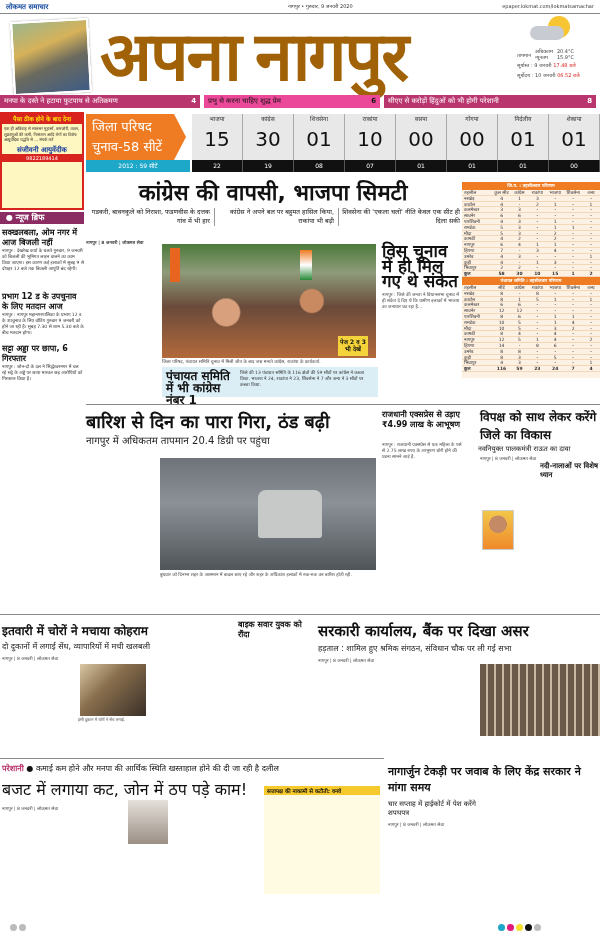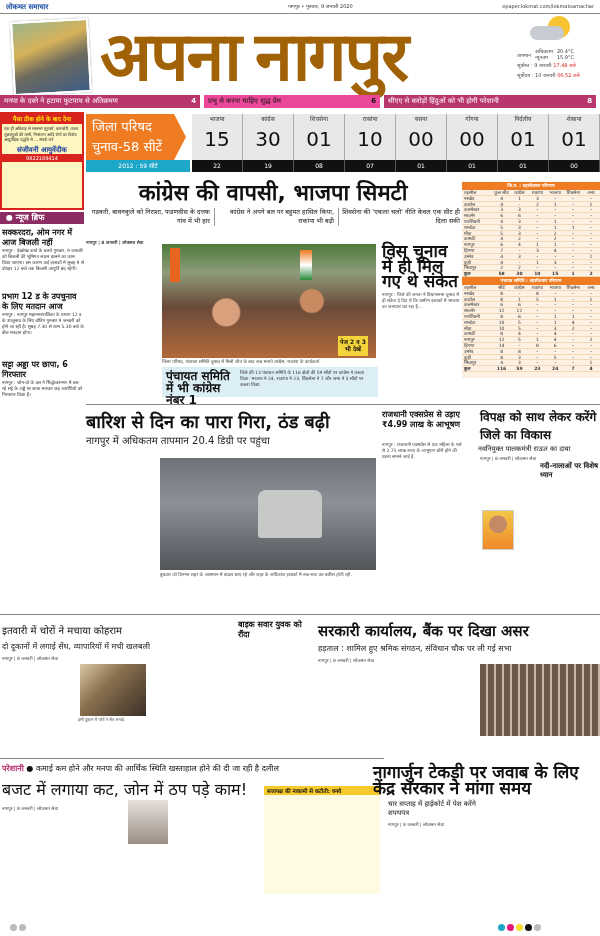--- a/index.html
+++ b/index.html
@@ -55,34 +55,34 @@
 .sub2{left:86px;top:434px;width:290px;font-size:10px;line-height:14px;color:#222}
 .photo-rain{left:160px;top:458px;width:216px;height:112px;background:radial-gradient(ellipse at 52% 50%,#f5f0d8 0 5%,transparent 6%),radial-gradient(ellipse at 62% 50%,#f5f0d8 0 5%,transparent 6%),linear-gradient(180deg,#6d7378 0%,#8b9196 40%,#4f5559 100%)}
 .car{left:258px;top:490px;width:64px;height:48px;background:#c7c9c8;border-radius:8px 8px 3px 3px}
 .rain-cap{left:160px;top:571px;width:216px;font-size:4.5px;color:#444}
 .raj-h{left:382px;top:410px;width:84px;font-size:8px;font-weight:bold;line-height:10px}
 .vipaksh-h{left:480px;top:408px;width:120px;font-size:12px;font-weight:900;line-height:18px}
 .vipaksh-sub{left:478px;top:445px;width:122px;font-size:7px;line-height:9px}
 .nadi-h{left:540px;top:462px;width:60px;font-size:7px;font-weight:bold;line-height:9px}
 .portrait{left:482px;top:510px;width:32px;height:40px;background:radial-gradient(circle at 50% 35%,#c48a66 0 30%,transparent 31%),linear-gradient(#f2c74a,#f08a2a);border:1px solid #ccc}
 .rule{background:#888;height:1px}
-.headline3{left:2px;top:620px;width:240px;font-size:10px;font-weight:400;line-height:22px}
+.headline3{left:2px;top:620px;width:240px;font-size:12px;font-weight:700;line-height:22px}
 .sub4{left:2px;top:642px;width:240px;font-size:8px;line-height:10px;color:#222}
 .bike-h{left:238px;top:620px;width:70px;font-size:8px;font-weight:bold;line-height:10px}
 .sarkari-h{left:318px;top:620px;width:282px;font-size:15px;font-weight:900;line-height:22px}
 .sarkari-sub{left:318px;top:644px;width:282px;font-size:8px;line-height:10px;color:#222}
 .shop-photo{left:80px;top:664px;width:66px;height:52px;background:linear-gradient(135deg,#d9c7a4 0%,#8a6f4e 40%,#3a3028 100%)}
 .shop-cap{left:78px;top:717px;width:72px;font-size:4px;color:#444}
 .window-photo{left:480px;top:664px;width:120px;height:72px;background:repeating-linear-gradient(90deg,#6b5a4a 0 6px,#c7b9a3 6px 8px),#7a6a58}
 .pareshani{left:2px;top:763px;width:380px;font-size:8px;line-height:12px}
 .pareshani b{color:#b8356e}
 .budget-h{left:2px;top:778px;width:260px;font-size:16px;line-height:24px;color:#111}
 .yellow-box{left:264px;top:786px;width:116px;height:108px;background:#fffbe3}
 .yellow-h{background:#f6c92c;font-size:5.5px;font-weight:bold;padding:1px 3px;height:9px;line-height:8px}
-.naga-h{left:373px;top:764px;width:212px;font-size:17px;font-weight:900;line-height:16px}
+.naga-h{left:388px;top:764px;width:212px;font-size:11px;font-weight:900;line-height:16px}
 .naga-sub{left:388px;top:800px;width:90px;font-size:7px;line-height:9px}
 .budget-photo{left:128px;top:800px;width:40px;height:44px;background:linear-gradient(#e5e0da,#9b8f85)}
 .dots{top:924px;height:8px;display:flex;gap:2px}
 .dot{width:7px;height:7px;border-radius:50%}
 </style>
 </head>
 <body>
 
 <div class="abs topbar"></div>
 <div class="abs brand">लोकमत समाचार</div>
@@ -133,25 +133,25 @@
 
 <div class="abs ad">
   <div class="ad-head">पैसा ठीक होने के बाद देना</div>
   <div class="ad-body">एक ही अविवाह से सालभर मुहासों, कमजोरी, वजन, शुक्राणुओं की कमी, निःसंतान आदि रोगों का विशेष आयुर्वेदिक पद्धति से ... संपर्क करें</div>
   <div class="ad-brand">संजीवनी आयुर्वेदीक</div>
   <div class="ad-phone">9822189414</div>
 </div>
 
 <div class="abs newsbrief">● <span>न्यूज ब्रिफ</span></div>
 <div class="abs col-left">
-  <h3>सक्करदरा, ओम नगर में आज बिजली नहीं</h3>
+  <h3>सक्खलबला, ओम नगर में आज बिजली नहीं</h3>
   <p>नागपुर : देखरेख कार्य के चलते गुरुवार, 9 जनवरी को बिजली की भूमिगत लाइन डालने का काम किया जाएगा। इस कारण कई इलाकों में सुबह 9 से दोपहर 12 बजे तक बिजली आपूर्ति बंद रहेगी।</p>
   <h3 style="margin-top:20px">प्रभाग 12 ड के उपचुनाव के लिए मतदान आज</h3>
   <p>नागपुर : नागपुर महानगरपालिका के प्रभाग 12 ड के उपचुनाव के लिए वोटिंग गुरुवार 9 जनवरी को होने जा रही है। सुबह 7.30 से शाम 5.30 बजे के बीच मतदान होगा।</p>
-  <h3 style="margin-top:24px">सट्टा अड्डा पर छापा, 6 गिरफ्तार</h3>
+  <h3 style="margin-top:8px">सट्टा अड्डा पर छापा, 6 गिरफ्तार</h3>
   <p>नागपुर : जोन-दो के दल ने सिद्धेश्वरनगर में चल रहे सट्टे के अड्डे पर छापा मारकर छह आरोपियों को गिरफ्तार किया है।</p>
 </div>
 
 <div class="abs election">
   <div class="abs el-title">
     <div>जिला परिषद</div>
     <div>चुनाव-58 सीटें</div>
   </div>
   <div class="abs el-sub">2012 : 59 सीटें</div>
   <div class="abs party" style="left:106px">

